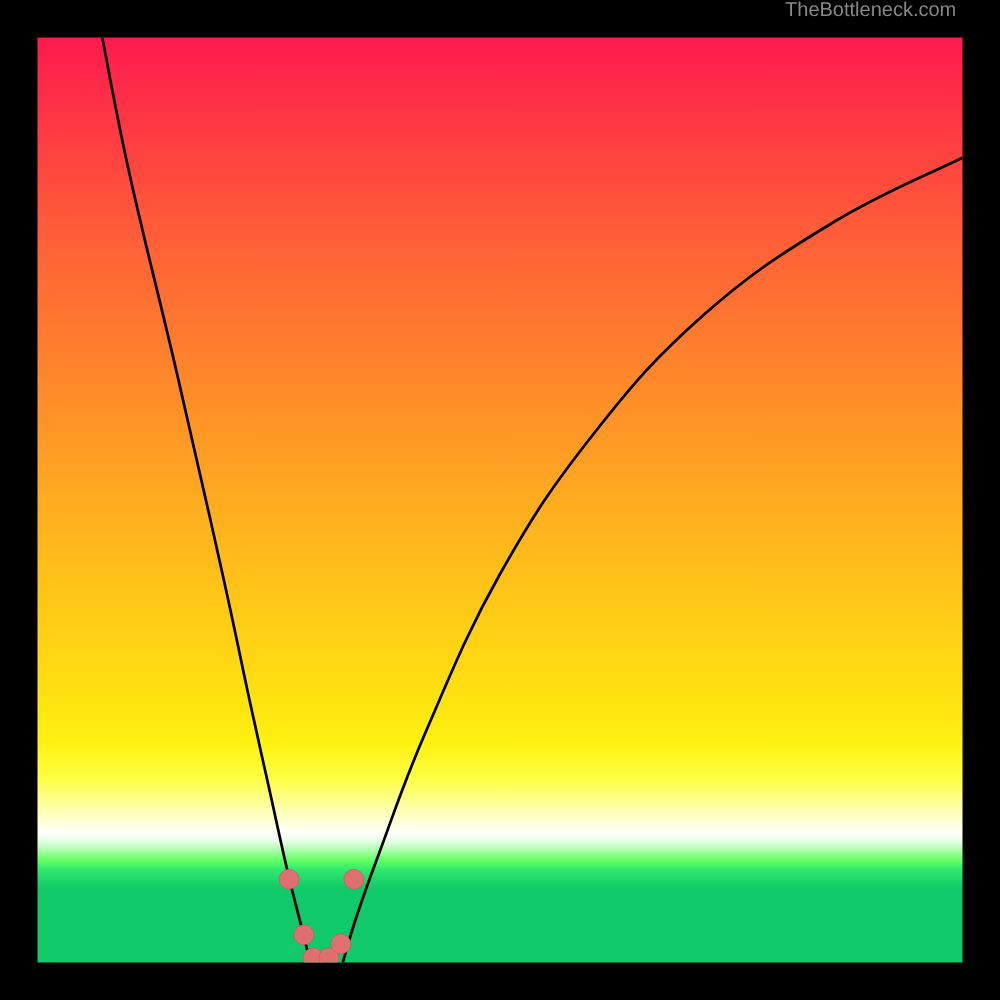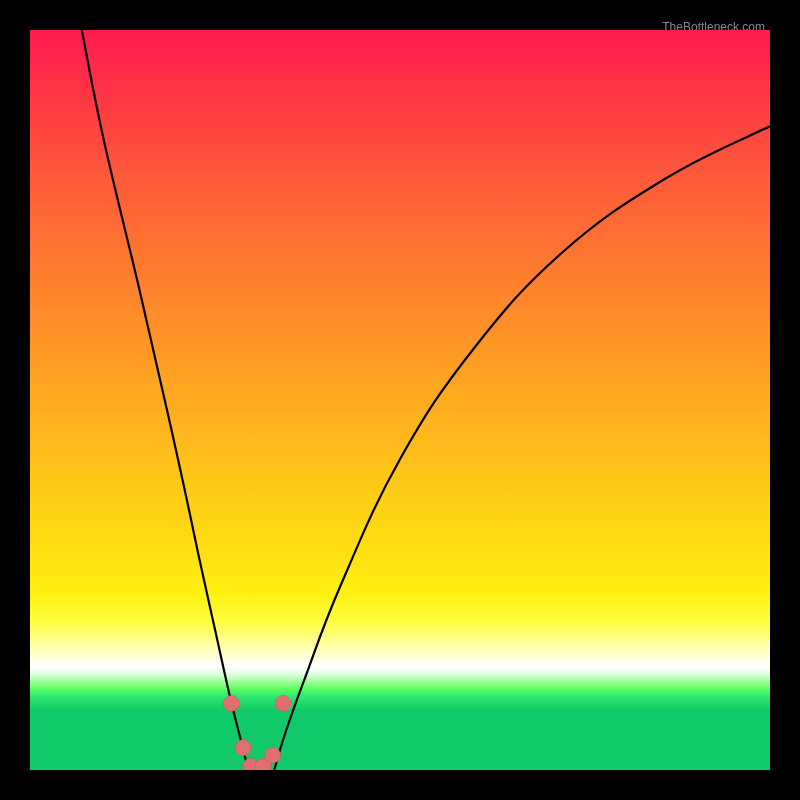--- a/index.html
+++ b/index.html
@@ -34,25 +34,25 @@
         #e0ffe0 87%,
         #a0ffa0 88%,
         #60ff60 89%,
         #30e870 90%,
         #10c968 92%,
         #10c968 100%
       );
     }
     .watermark {
       position: absolute;
-      top: 20px;
+      top: 0;
       right: 35px;
       color: #888;
       font-family: Arial, sans-serif;
-      font-size: 12px;
+      font-size: 16px;
       font-weight: 500;
     }
     svg {
       position: absolute;
       left: 0;
       top: 0;
       width: 740px;
       height: 740px;
     }
     .curve-path {

